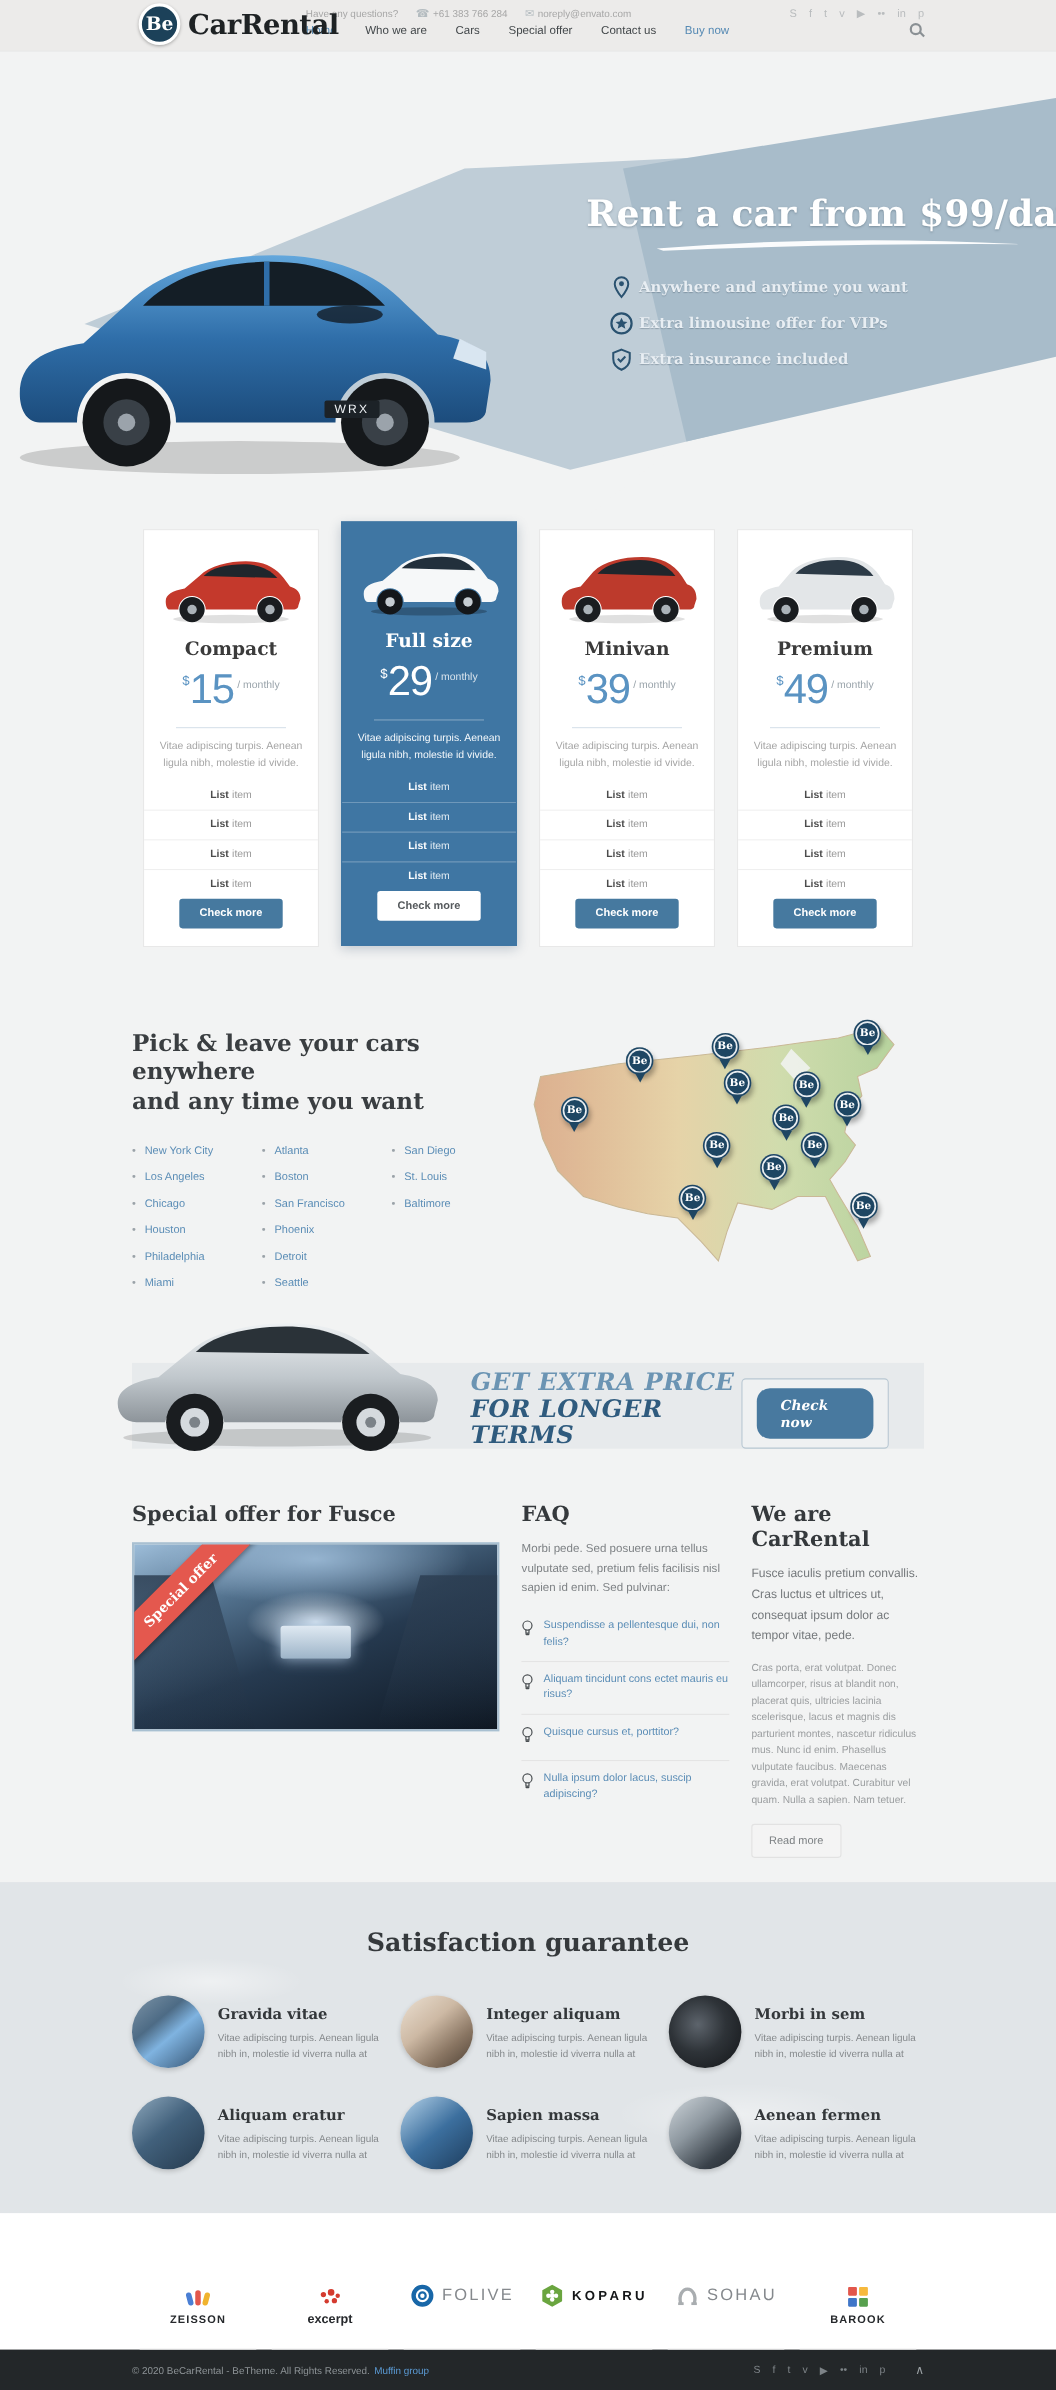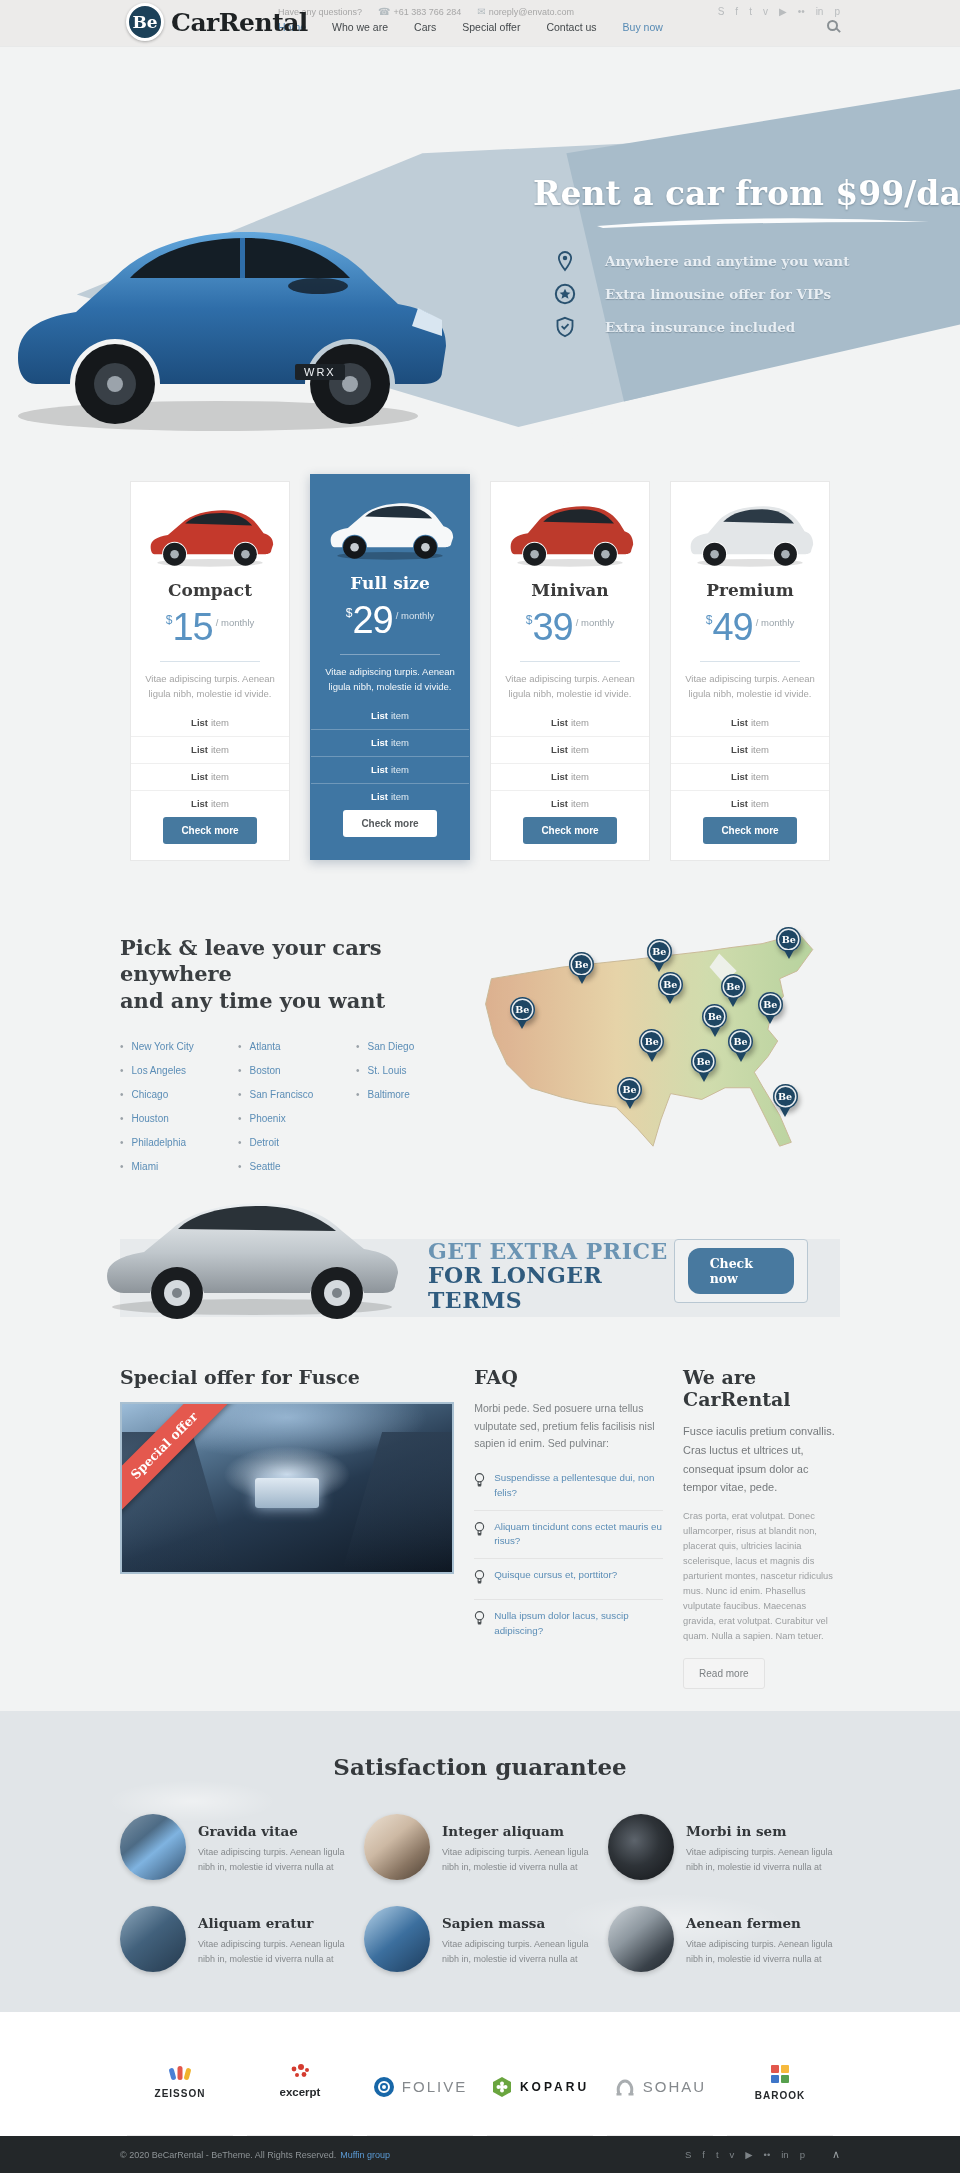--- a/index.html
+++ b/index.html
@@ -29,21 +29,21 @@
   
   .hero { position:relative; height:444px; overflow:hidden; }
   .band { position:absolute; inset:0; }
   .band-light { background:#bfcdd7; clip-path:polygon(8% 58%, 44% 25%, 100% 19%, 100% 64%, 54% 89%); }
   .band-dark  { background:#a8bcca; clip-path:polygon(59% 25%, 100% 10%, 100% 65%, 65% 83%); }
   .band-cut   { background:#f2f3f3; clip-path:polygon(64% 84%, 100% 66%, 100% 100%, 55% 100%); }
   .hero-copy { position:absolute; left:533px; top:128px; width:420px; z-index:4; }
   .hero-title { font-family:"DejaVu Serif", serif; font-weight:bold; font-size:33px; color:#ffffff; text-shadow:0 1px 2px rgba(40,60,75,0.35); white-space:nowrap; }
   .swoosh { display:block; margin:4px 0 0 60px; }
   .hero-feats { margin-top:20px; display:flex; flex-direction:column; gap:9px; padding-left:20px; }
-  .feat { display:flex; align-items:center; gap:28px; }
+  .feat { display:flex; align-items:center; gap:4px; }
   .feat-ico { width:24px; height:24px; flex-shrink:0; display:flex; align-items:center; justify-content:center; }
   .feat-text { font-family:"DejaVu Serif", serif; font-weight:bold; font-size:13.5px; color:#e8eef3; text-shadow:0 1px 1px rgba(40,60,75,0.3); }
   .hero-car { position:absolute; left:-12px; top:62px; z-index:3; }
   .plate { position:absolute; left:295px; top:318px; z-index:4; background:#1c2227; color:#eef2f5; font-size:11px; letter-spacing:2px; padding:2px 9px; border-radius:2px; }
 
   
   .cards { display:flex; gap:20px; justify-content:center; align-items:flex-start; }
   .card { width:160px; background:#ffffff; border:1px solid #e8e8e8; text-align:center; padding-bottom:16px; margin-top:7px; }
   .card.featured { background:#3f76a3; border-color:#3f76a3; margin-top:0; padding-bottom:22px; box-shadow:0 3px 10px rgba(30,60,90,0.25); }
   .card-img { height:92px; display:flex; align-items:flex-end; justify-content:center; padding-bottom:4px; }
@@ -77,21 +77,21 @@
   .city-col:last-child { width:100px; }
   .city-col li { margin-bottom:13px; font-size:10px; display:flex; align-items:center; gap:8px; }
   .city-col li::before { content:"•"; color:#9aa2a8; font-size:10px; }
   .city-col a { color:#5b8db6; }
   .mapbox { width:370px; height:250px; position:relative; }
   .pin { position:absolute; width:25px; height:25px; margin:-30px 0 0 -12px; background:#1e4663; border-radius:50%; box-shadow:inset 0 0 0 1.5px #1e4663, inset 0 0 0 3px rgba(255,255,255,0.9), 2px 4px 5px rgba(0,0,0,0.3); z-index:2; }
   .pin::after { content:""; position:absolute; left:50%; top:95%; margin-left:-5px; border:5px solid transparent; border-top:9px solid #1e4663; }
   .pin-label { display:block; width:100%; text-align:center; line-height:25px; color:#fff; font-family:"DejaVu Serif", serif; font-weight:bold; font-size:9.5px; }
 
   
-  .banner { margin-top:54px; height:78px; background:#e7eaec; display:flex; align-items:flex-start; position:relative; }
+  .banner { margin-top:54px; height:78px; background:#e7eaec; display:flex; align-items:flex-end; position:relative;font-style:italic; }
   .banner-car { position:absolute; left:-28px; top:-58px; }
   .banner-text { margin-left:308px; font-family:"DejaVu Serif", serif; font-weight:bold; font-size:22px; line-height:1.1; letter-spacing:0.5px; }
   .banner-text .l1 { color:#6b94b3; }
   .banner-text .l2 { color:#2f5b7e; }
   .banner-btnbox { margin-left:auto; margin-right:32px; border:1px solid #b8c7d2; border-radius:4px; padding:8px 13px; background:rgba(255,255,255,0.35); }
   .banner-btn { display:inline-block; background:#48799f; color:#fff; font-family:"DejaVu Serif", serif; font-weight:bold; font-size:12.5px; padding:8px 22px; border-radius:12px; }
 
   
   .triple { margin-top:49px; display:flex; gap:20px; }
   .t-h { font-family:"DejaVu Serif", serif; font-weight:bold; font-size:19px; color:#35393c; }
@@ -131,21 +131,21 @@
   .img-g3 { background:radial-gradient(circle at 40% 40%, #5d646c 0%, #2e3338 45%, #121417 100%); }
   .img-g4 { background:linear-gradient(140deg,#8fa9bd 0%,#42617c 45%,#253a4e 100%); }
   .img-g5 { background:linear-gradient(140deg,#b7d4ea 0%,#3c6f9e 50%,#1d3c5c 100%); }
   .img-g6 { background:linear-gradient(140deg,#cfd6db 0%,#8d979f 40%,#3a424a 75%,#20262c 100%); }
   .g-title { font-family:"DejaVu Serif", serif; font-weight:bold; font-size:13.5px; color:#33373a; margin-top:9px; }
   .g-text { font-size:9px; color:#85898c; line-height:1.6; margin-top:6px; width:158px; }
 
   
   .clients { background:#ffffff; flex:1; }
   .client-row { display:flex; padding-top:52px; }
-  .client { flex:1; margin:0 7px; padding-bottom:20px; border-bottom:1px solid #ededed; display:flex; flex-direction:column; align-items:center; gap:6px; min-height:72px; cursor:pointer; }
+  .client { flex:1; margin:0 7px; padding-bottom:20px; border-bottom:1px solid #ededed; display:flex; flex-direction:column; align-items:center; justify-content:flex-end; gap:6px; min-height:72px; cursor:pointer; }
   .client.inline { flex-direction:row; gap:7px; align-items:center; justify-content:center; padding-bottom:26px; }
   .cname-sm { font-size:10px; font-weight:bold; color:#26292c; letter-spacing:1px; }
   .cname-lc { font-size:11.5px; font-weight:bold; color:#26292c; }
   .cname-lg { font-size:15px; color:#85898d; letter-spacing:2px; }
   .cname-kp { font-size:12px; font-weight:bold; color:#141618; letter-spacing:3px; }
 
   
   .footer { height:38px; background:#232729; }
   .footer .container { height:100%; display:flex; align-items:center; }
   .f-copy { font-size:9px; color:#8d9396; }

